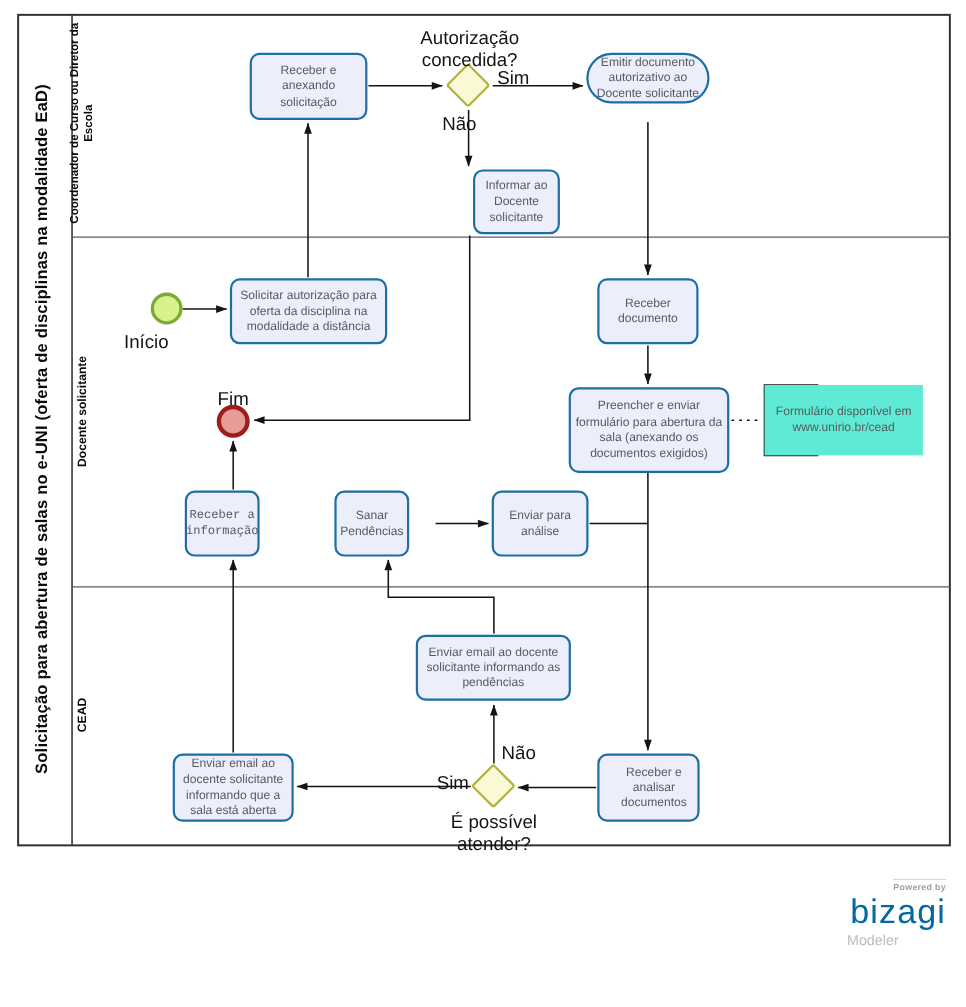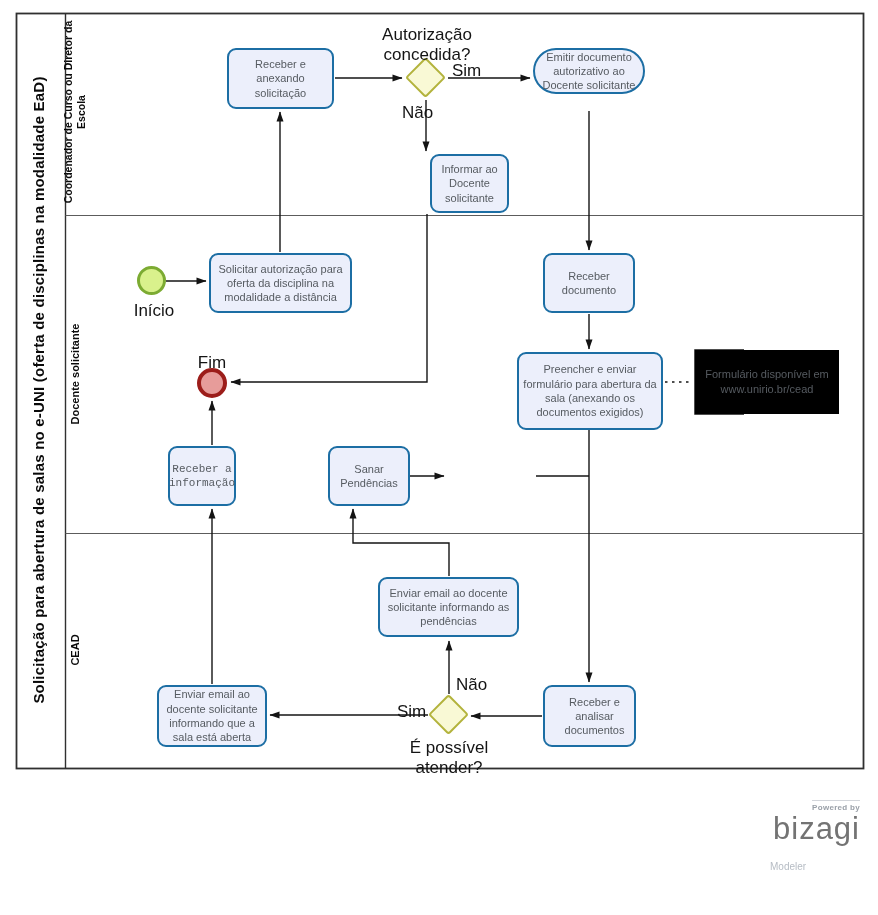--- a/index.html
+++ b/index.html
@@ -10,31 +10,31 @@
         display:flex;align-items:center;justify-content:center;text-align:center;
         font-size:11px;line-height:1.3;color:#565b61;padding:2px 4px;box-sizing:border-box;}
   .gateway{position:absolute;width:29px;height:29px;background:#f9f9d5;border:2px solid #b3b33c;
            border-radius:3px;transform:rotate(45deg);box-sizing:border-box;}
   .event-start{position:absolute;width:29px;height:29px;border-radius:50%;
                background:#d9f18c;border:3px solid #7cab32;box-sizing:border-box;}
   .event-end{position:absolute;width:30px;height:30px;border-radius:50%;
              background:#e79c9a;border:4px solid #9c1d1a;box-sizing:border-box;}
   .lbl{position:absolute;font-size:17px;color:#141414;line-height:1.15;}
   .lbl.c{text-align:center;}
-  .annotation{position:absolute;left:695px;top:350px;width:144px;height:64px;background:#000000;
+  .annotation{position:absolute;left:695px;top:350px;width:144px;height:64px;background:#5eead4;
               display:flex;align-items:center;justify-content:center;text-align:center;
               font-size:11px;line-height:1.35;color:#565b61;padding:2px 10px;box-sizing:border-box;}
   .vtext{position:absolute;transform:rotate(-90deg);color:#0a0a0a;text-align:center;}
   .pool-title{font-size:15px;font-weight:bold;white-space:nowrap;letter-spacing:.2px;}
   .lane-label{font-weight:bold;}
   .logo{position:absolute;left:758px;top:796px;width:102px;text-align:right;}
   .logo .powered{display:inline-block;font-size:8px;font-weight:bold;color:#9aa0a8;
                  border-top:1px solid #d2d5da;padding-top:2px;letter-spacing:.3px;}
-  .logo .brand{font-size:31px;line-height:.95;color:#737373;letter-spacing:1px;text-align:right;}
-  .logo .product{font-size:10px;color:#b6bcc4;text-align:left;margin-left:12px;margin-top:18px;}
+  .logo .brand{font-size:31px;line-height:.95;color:#0369a1;letter-spacing:1px;text-align:right;}
+  .logo .product{font-size:13px;color:#b6bcc4;text-align:left;margin-left:12px;margin-top:4px;}
 </style>
 </head>
 <body>
 
 <div id="canvas">
 
   <svg class="layer" width="878" height="915">
     <defs>
       <marker id="ah" markerUnits="userSpaceOnUse" markerWidth="12" markerHeight="9" refX="10" refY="4" orient="auto">
         <path d="M0.5,0.5 L10.5,4 L0.5,7.5 Z" fill="#141414"></path>
@@ -75,29 +75,30 @@
 
   <div class="task" style="left:227px;top:48px;width:107px;height:61px;">Receber  e anexando solicitação</div>
   <div class="gateway" style="left:411px;top:63px;"></div>
   <div class="lbl c" style="left:381px;top:25px;width:92px;">Autorização concedida?</div>
   <div class="lbl" style="left:452px;top:61px;">Sim</div>
   <div class="lbl" style="left:402px;top:103px;">Não</div>
   <div class="task" style="left:533px;top:48px;width:112px;height:46px;border-radius:27px;">Emitir documento autorizativo ao Docente solicitante</div>
   <div class="task" style="left:382px;top:154px;width:79px;height:59px;margin-left:48px;">Informar ao Docente solicitante</div>
 
   <div class="event-start" style="left:137px;top:266px;"></div>
-  <div class="lbl c" style="left:129px;top:301px;width:50px;">Início</div>
+  <div class="lbl c" style="left:108px;top:301px;width:50px;">Início</div>
   <div class="task" style="left:209px;top:253px;width:143px;height:60px;">Solicitar autorização para oferta da disciplina na modalidade a distância</div>
   <div class="task" style="left:543px;top:253px;width:92px;height:60px;">Receber documento</div>
   <div class="task" style="left:517px;top:352px;width:146px;height:78px;">Preencher e enviar formulário para abertura da sala (anexando os documentos exigidos)</div>
   <div class="annotation">Formulário disponível em www.unirio.br/cead</div>
   <div class="event-end" style="left:197px;top:368px;"></div>
   <div class="lbl c" style="left:192px;top:353px;width:40px;">Fim</div>
   <div class="task" style="left:168px;top:446px;width:68px;height:60px;font-family:Liberation Mono, monospace;">Receber a informação</div>
-  <div class="task" style="left:328px;top:446px;width:82px;height:60px;">Sanar Pendências</div>
+  <div class="task" style="left:304px;top:446px;width:68px;height:60px;">Sanar Pendências</div>
+  <div class="task" style="left:447px;top:446px;width:88px;height:60px;">Enviar para análise</div>
 
   <div class="task" style="left:378px;top:577px;width:141px;height:60px;">Enviar email ao docente solicitante informando as pendências</div>
   <div class="gateway" style="left:434px;top:700px;"></div>
   <div class="lbl c" style="left:384px;top:738px;width:130px;">É possível atender?</div>
   <div class="lbl" style="left:456px;top:675px;">Não</div>
   <div class="lbl" style="left:397px;top:702px;">Sim</div>
   <div class="task" style="left:543px;top:685px;width:93px;height:62px;padding-left:14px;">Receber e analisar documentos</div>
   <div class="task" style="left:157px;top:685px;width:110px;height:62px;">Enviar email ao docente solicitante informando que a sala está aberta</div>
 
   <div class="logo">

